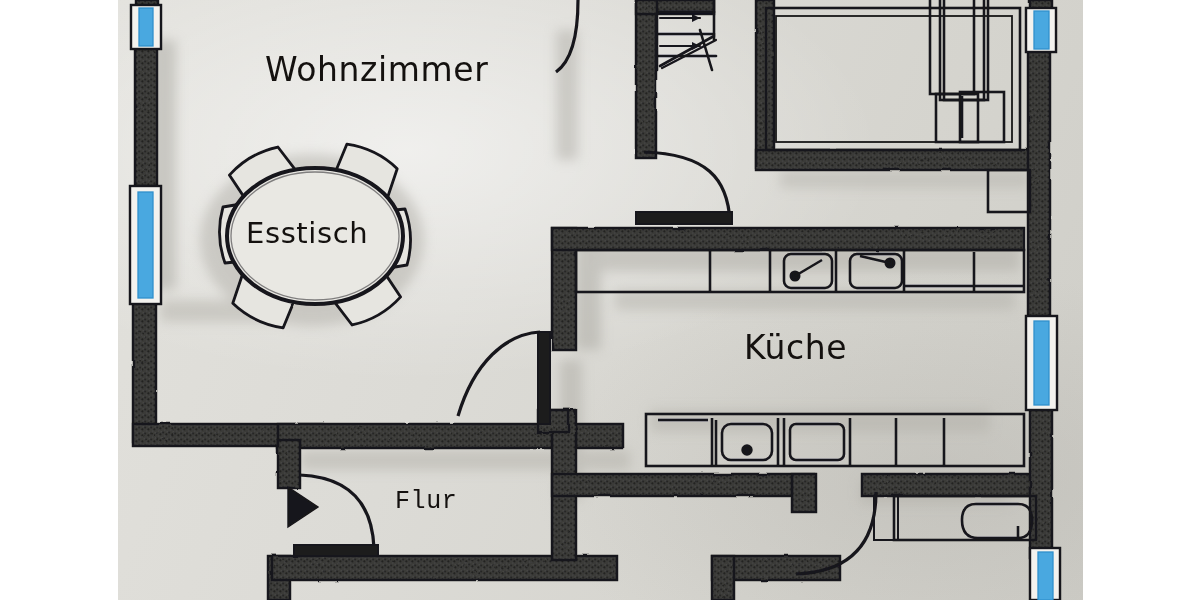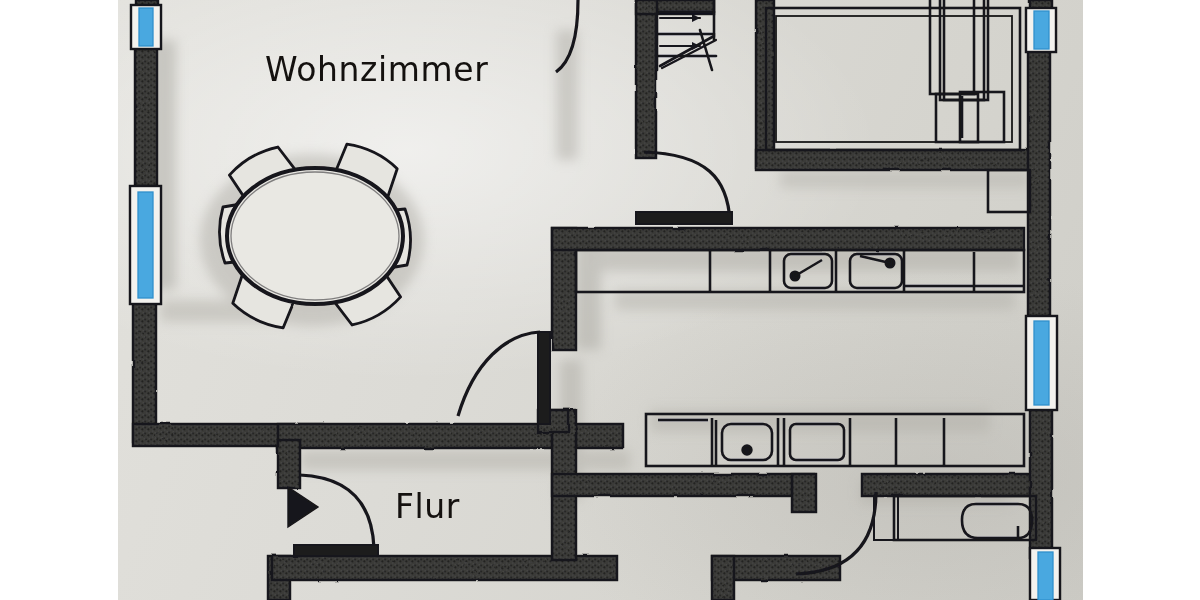--- a/index.html
+++ b/index.html
@@ -25,21 +25,21 @@
 
   #plan{position:absolute;left:0;top:0;width:1200px;height:600px;z-index:10;
         overflow:visible;}
 
   .room-label{position:absolute;z-index:30;color:#14110f;white-space:nowrap;
               font-family:"DejaVu Sans","Liberation Sans",sans-serif;
               font-weight:400;letter-spacing:.6px;}
   #label-wohnzimmer{left:265px;top:50px;font-size:33px;}
   #label-schlafzimmer{left:786px;top:47px;font-size:30px;}
   #label-kueche{left:744px;top:328px;font-size:33px;}
-  #label-flur{left:395px;top:487px;font-size:33px;}
+  #label-flur{left:395px;top:487px;font-size:25px;font-family:Liberation Mono, monospace;}
   #label-esstisch{left:246px;top:216px;font-size:29px;}
 </style>
 </head>
 <body>
 
 <div id="stage">
 
   <div id="paper">
     <div id="paper-grain"></div>
   </div>
@@ -286,17 +286,19 @@
         <g transform="rotate(208 315 236)">
           <path d="M300,140 q28,-10 56,-2 l5,30 q-30,-8 -58,2 z"></path>
         </g>
       </g>
       <ellipse cx="315" cy="236" rx="88" ry="68" fill="#e9e8e3" stroke="#16141a" stroke-width="4"></ellipse>
       <ellipse cx="315" cy="236" rx="84" ry="64" fill="none" stroke="#16141a" stroke-width="1.3" opacity=".5"></ellipse>
     </g>
   </svg>
 
   <div class="room-label" id="label-wohnzimmer">Wohnzimmer</div>
+  <div class="room-label" id="label-kueche">Küche</div>
   <div class="room-label" id="label-flur">Flur</div>
+  <div class="room-label" id="label-esstisch">Esstisch</div>
 
   <div class="margin-strip" id="margin-left"></div>
   <div class="margin-strip" id="margin-right"></div>
 </div>
 
 </body></html>

